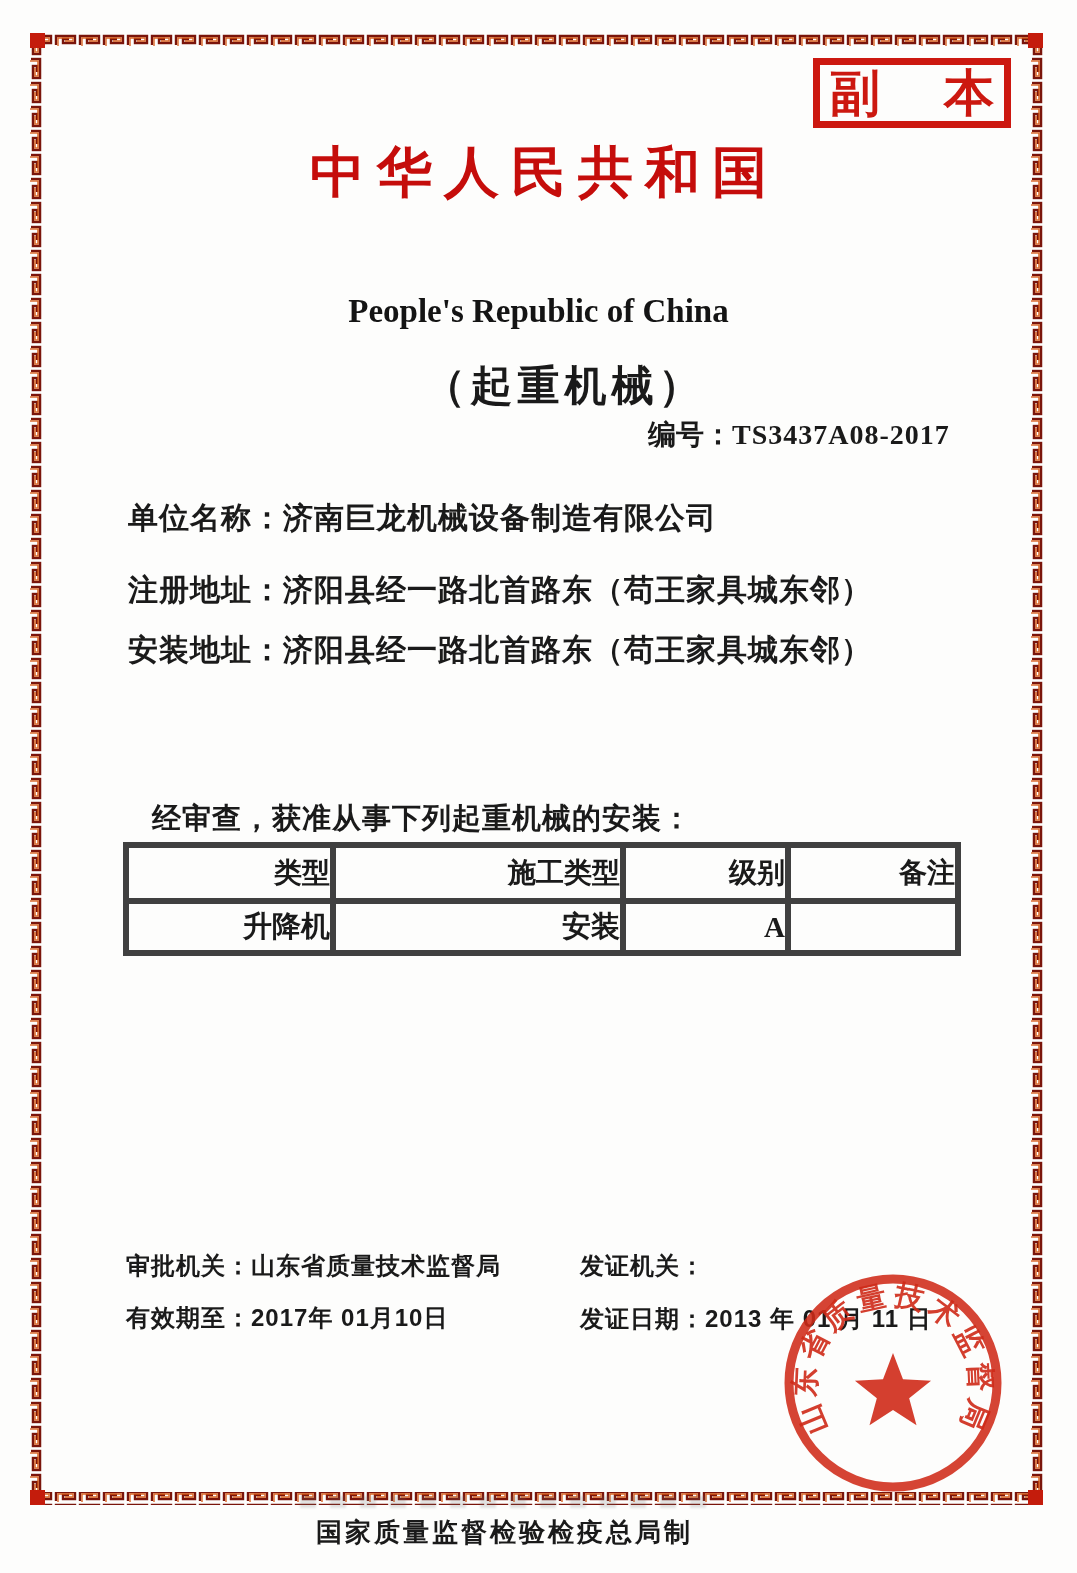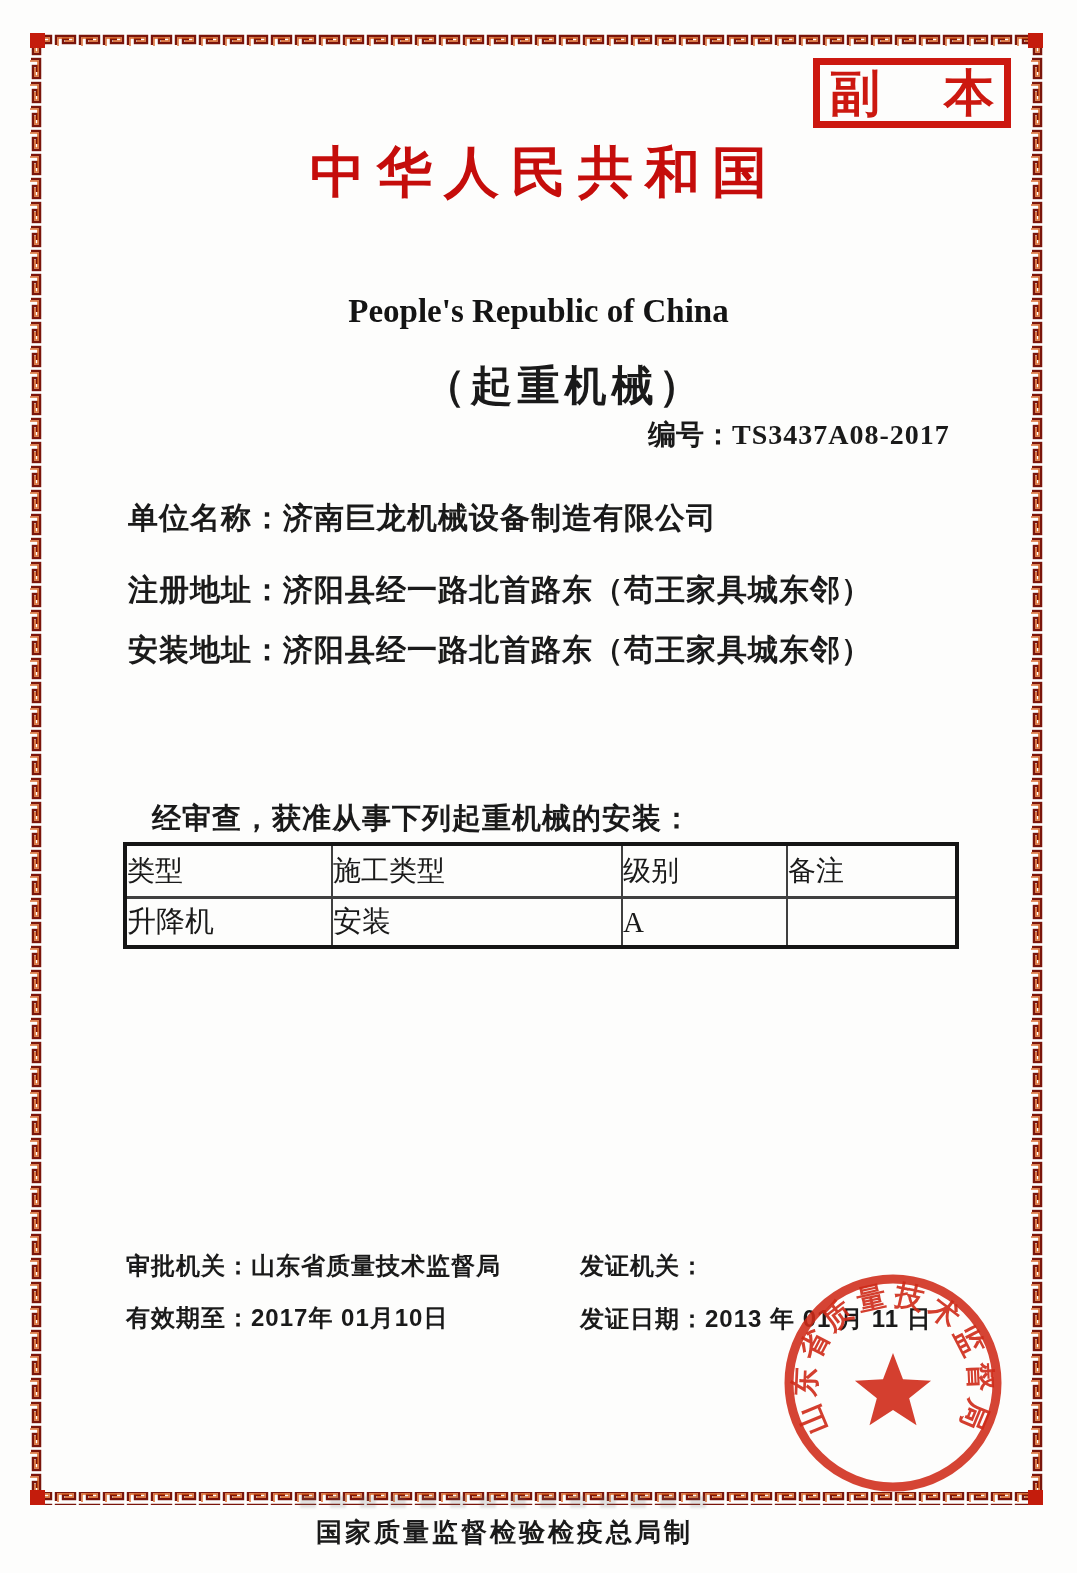--- a/index.html
+++ b/index.html
@@ -41,22 +41,22 @@
   .serial{position:absolute;left:648px;top:416px;font-size:28px;font-weight:700;}
   .serial .num{font-family:"Liberation Serif","DejaVu Serif",serif;font-weight:700;letter-spacing:1px;}
   .field{position:absolute;left:128px;font-size:30px;font-weight:700;letter-spacing:1px;}
   .f-unit{top:498px;} .f-reg{top:570px;} .f-inst{top:630px;}
   .approval{position:absolute;left:152px;top:791px;font-size:29px;font-weight:700;letter-spacing:1px;margin-top:8px;}
   table.license{
     position:absolute;left:123px;top:842px;border-collapse:collapse;table-layout:fixed;
     border:4px solid #151515;
   }
   table.license th,table.license td{
-    border:2px solid #404040;text-align:left;vertical-align:middle;
-    font-weight:400;padding:0;
+    border:6px solid #404040;text-align:right;vertical-align:middle;
+    font-weight:700;padding:0;
   }
   table.license th{height:50px;font-size:28px;border-bottom-width:3px;}
   table.license td{height:46px;font-size:29px;}
   td.grade{font-family:"Liberation Serif","DejaVu Serif",serif;}
   .c0{width:207px;} .c1{width:290px;} .c2{width:165px;} .c3{width:170px;}
   .iss{position:absolute;font-size:24px;font-weight:700;letter-spacing:1px;white-space:nowrap;}
   .iss-appr{left:126px;top:1250px;}
   .iss-auth{left:580px;top:1250px;}
   .iss-valid{left:126px;top:1302px;}
   .iss-date{left:580px;top:1303px;}

